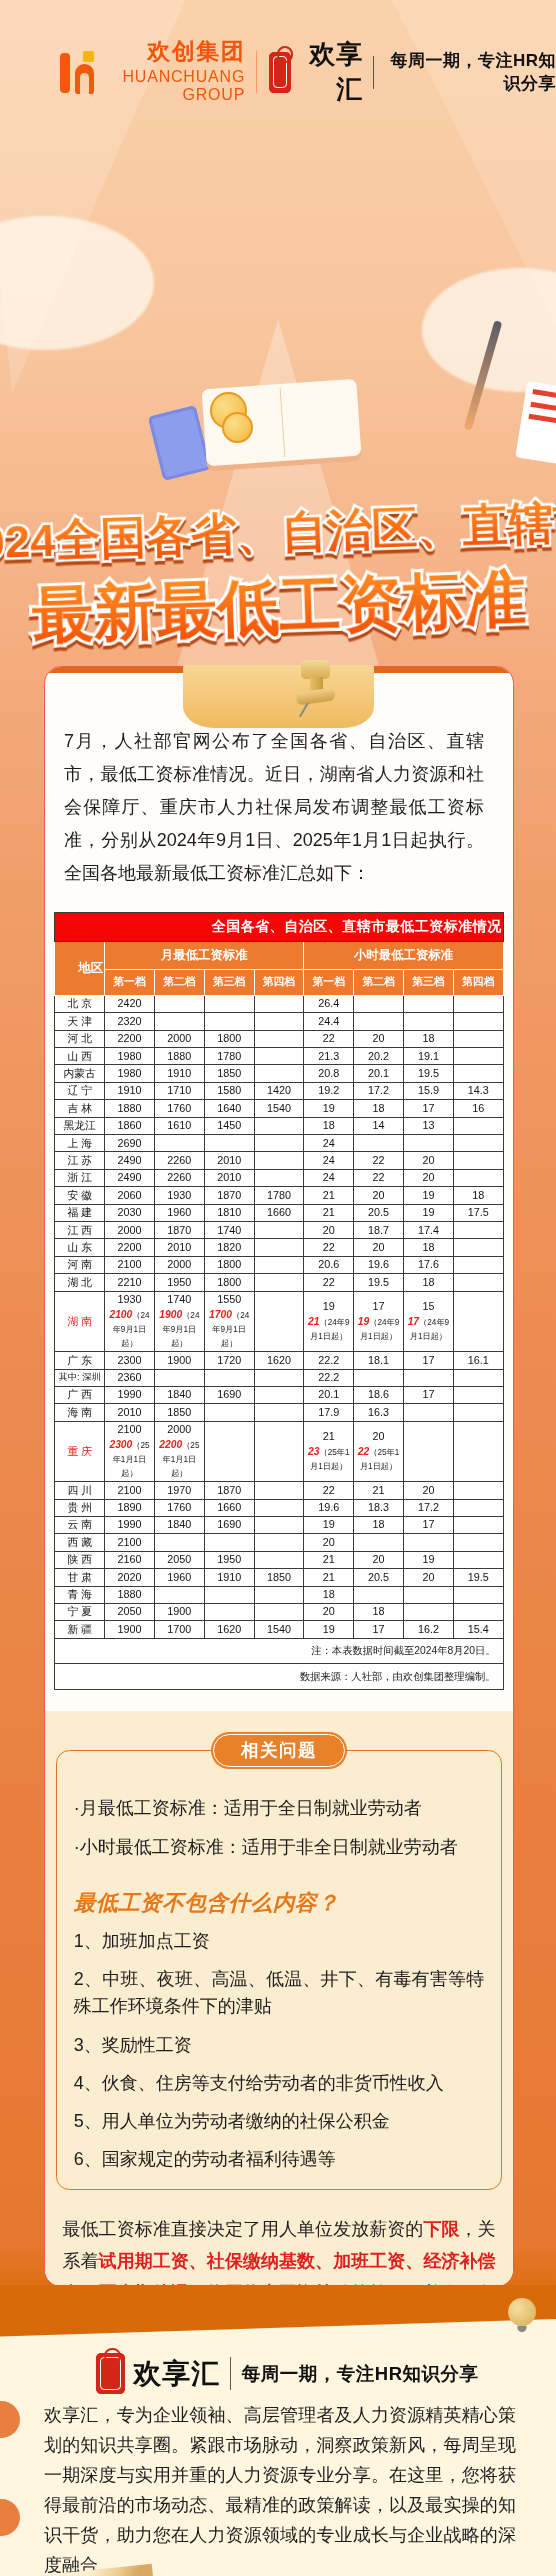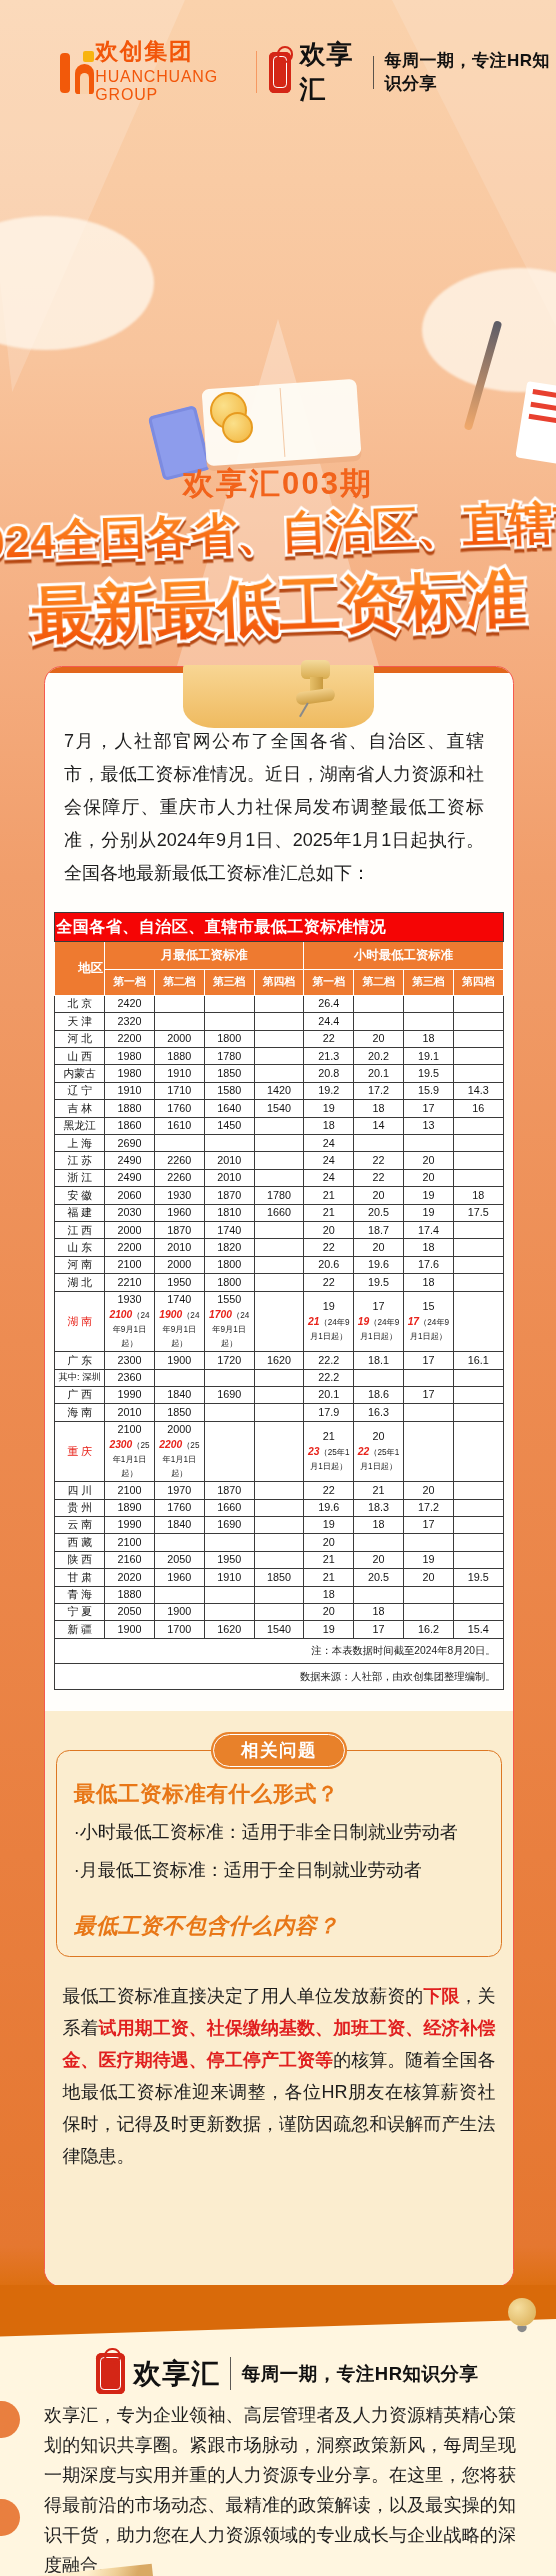--- a/index.html
+++ b/index.html
@@ -14,21 +14,21 @@
   .ray3{left:392px;top:0;width:196px;height:371px;clip-path:polygon(0 0,100% 0,95% 100%);background:rgba(255,255,255,.15);}
   .cloud{position:absolute;border-radius:50%;background:rgba(255,248,238,.75);filter:blur(1px);}
   .book{position:absolute;left:204px;top:384px;width:155px;height:77px;background:#FFFDF6;border-radius:7.2px;transform:rotate(-4deg);box-shadow:0 5.2px 0 #F0B287;opacity:.95;}
   .book:after{content:"";position:absolute;left:50%;top:4.1px;bottom:4.1px;width:1px;background:#F3C9A5;}
   .coin{position:absolute;width:33px;height:33px;border-radius:50%;background:radial-gradient(circle at 35% 35%,#FBE08A,#F2B43C);border:2.1px solid #E79B20;}
   .clipboard{position:absolute;left:155px;top:410px;width:49px;height:66px;background:#8D9CEC;border-radius:5.2px;transform:rotate(-14deg);box-shadow:inset 0 0 0 3.1px #7C8BE0;}
   .doc{position:absolute;left:521px;top:385px;width:57px;height:77px;background:#fff;border-radius:4.1px;transform:rotate(9deg);}
   .doc i{display:block;height:5.2px;background:#E8402F;margin:7.2px 7.2px 0 7.2px;}
   .pen{position:absolute;left:479px;top:319px;width:8.2px;height:113px;background:linear-gradient(180deg,#5B5B66,#F2A96B);transform:rotate(16deg);border-radius:4.1px;}
   
-  .brandbar{position:absolute;left:59px;top:37px;display:flex;align-items:center;}
+  .brandbar{position:absolute;left:59px;top:37px;display:flex;align-items:center;text-align:right;}
   .mark{position:relative;width:37px;height:52px;}
   .mark .b1{position:absolute;left:1px;top:7.2px;width:10.3px;height:40px;background:#F2590A;border-radius:4.1px;}
   .mark .b2{position:absolute;left:15.5px;top:17.5px;width:19.6px;height:30px;background:#F2590A;border-radius:9.3px 9.3px 3.1px 3.1px;}
   .mark .b3{position:absolute;left:20.6px;top:27px;width:9.3px;height:20.6px;background:#FAD2AC;border-radius:5.2px 5.2px 0 0;}
   .mark .b4{position:absolute;left:24px;top:5.2px;width:11.3px;height:11.3px;background:#F8B410;border-radius:2.1px;}
   .bname{margin-left:7.2px;}
   .bname .cn{color:#F2560A;font-size:23px;font-weight:800;letter-spacing:1.5px;line-height:1;}
   .bname .en{color:#F2560A;font-size:16px;font-weight:400;letter-spacing:0.8px;margin-top:4.1px;}
   .vdiv{width:1px;height:42px;background:rgba(242,86,10,.45);margin:0 11.3px;}
   .seal{width:29px;height:41px;background:#D42616;border-radius:5.2px;position:relative;box-shadow:inset 0 0 0 2.1px #D42616;}
@@ -45,21 +45,21 @@
   .ribbon{position:absolute;left:183px;top:665px;width:191px;height:63px;background:linear-gradient(180deg,#F8D694,#EFBA5F);border-radius:3.1px 3.1px 31px 31px/3.1px 3.1px 21.6px 21.6px;z-index:5;}
   .pin{position:absolute;left:292px;top:660px;width:46px;height:57px;z-index:6;}
   .pin .head{position:absolute;left:9.3px;top:0;width:29px;height:18.5px;background:linear-gradient(180deg,#F4DA9C,#D9AC4F);border-radius:5.2px;}
   .pin .neck{position:absolute;left:17.5px;top:16.5px;width:13.4px;height:15.5px;background:linear-gradient(90deg,#E7C06A,#C89A3F);}
   .pin .base{position:absolute;left:4.1px;top:30px;width:39px;height:13.4px;background:linear-gradient(180deg,#F2D08B,#CFA045);border-radius:6.2px;transform:rotate(-8deg);}
   .pin .needle{position:absolute;left:11.3px;top:42px;width:2.1px;height:15.5px;background:#8a8a8a;transform:rotate(30deg);}
   .intro{margin:52px 29px 0 19px;font-size:18px;line-height:33px;color:#1d1d1d;text-align:justify;flex:none;}
   
   .tablewrap{margin:21.6px 9.3px 0 9.3px;flex:none;}
   table{border-collapse:collapse;width:100%;table-layout:fixed;}
-  .ttitle{background:#F50505;color:#fff;font-size:16px;font-weight:800;text-align:left;height:25px;letter-spacing:0.5px;}
+  .ttitle{background:#F50505;color:#fff;font-size:14px;font-weight:800;text-align:right;height:25px;letter-spacing:0.5px;}
   th{background:#EE7A30;color:#fff;font-weight:800;border:1px solid #fff;}
   .ghead th{font-size:12.4px;height:25px;}
   .thead th{font-size:10.8px;height:23px;}
   th.region{width:64px;font-size:12.4px;text-align:right;}
   td{border:0.5px solid #3a3a3a;background:#fff;color:#141414;text-align:center;font-size:10.8px;padding:1.5px 1px;line-height:13.4px;}
   td.region{font-size:10.8px;font-weight:400;margin-left:37px;}
   td.region.small{font-size:9.3px;}
   tr.redrow td.region{color:#E8221A;text-align:center;}
   .upd{line-height:12px;margin-top:1px;}
   .upd .nv{color:#E8221A;font-size:10.3px;font-weight:700;font-style:italic;}
@@ -118,21 +118,20 @@
         <div class="cn">欢创集团</div>
         <div class="en">HUANCHUANG GROUP</div>
       </div>
       <div class="vdiv"></div>
       <div class="seal"></div>
       <div class="sname">欢享汇</div>
       <div class="vdiv2"></div>
       <div class="tagline">每周一期，专注HR知识分享</div>
     </div>
 
-    <div class="issue">欢享汇003期</div>
 
     <svg class="titlesvg" width="556" height="175" viewBox="0 0 1080 340">
       <defs>
         <linearGradient id="tg" x1="0" y1="0" x2="0" y2="1">
           <stop offset="0" stop-color="#FF9025"></stop>
             <stop offset="1" stop-color="#F14F07"></stop>
         </linearGradient>
       </defs>
       <g transform="rotate(-2 540 170)" style="filter:drop-shadow(0 7px 0 rgba(175,60,5,.9));">
         <text x="540" y="112" text-anchor="middle" font-size="88" font-weight="900" fill="url(#tg)" stroke="#ffffff" stroke-width="10" paint-order="stroke" id="titleLine1">2024全国各省、自治区、直辖市</text>
@@ -897,26 +896,33 @@
             <tr>
               <td colspan="9" class="note">数据来源：人社部，由欢创集团整理编制。</td>
             </tr>
           </tbody>
       </table>
     </div>
 
     <div class="cream">
       <div class="badge">相关问题</div>
       <div class="qbox">
-        <div class="qtitle" style="margin-top:-5.2px;">最低工资标准有什么形式？</div>
         <div class="qlist">
+            <div class="li">·月最低工资标准：适用于全日制就业劳动者</div>
             <div class="li">·小时最低工资标准：适用于非全日制就业劳动者</div>
-            <div class="li">·月最低工资标准：适用于全日制就业劳动者</div>
           </div>
         <div class="qtitle" style="margin-top:27px;font-style:italic;">最低工资不包含什么内容？</div>
+        <div class="qlist">
+            <div class="li">1、加班加点工资</div>
+            <div class="li">2、中班、夜班、高温、低温、井下、有毒有害等特殊工作环境条件下的津贴</div>
+            <div class="li">3、奖励性工资</div>
+            <div class="li">4、伙食、住房等支付给劳动者的非货币性收入</div>
+            <div class="li">5、用人单位为劳动者缴纳的社保公积金</div>
+            <div class="li">6、国家规定的劳动者福利待遇等</div>
+          </div>
       </div>
       <div class="summary"><span>最低工资标准直接决定了用人单位发放薪资的</span><span class="red">下限</span><span>，关系着</span><span class="red">试用期工资、社保缴纳基数、加班工资、经济补偿金、医疗期待遇、停工停产工资等</span><span>的核算。随着全国各地最低工资标准迎来调整，各位HR朋友在核算薪资社保时，记得及时更新数据，谨防因疏忽和误解而产生法律隐患。</span></div>
     </div>
   </div>
 
   <div class="band"></div>
   <div class="paper">
     <div class="row">
       <div class="seal"></div>
       <div class="sname">欢享汇</div>

